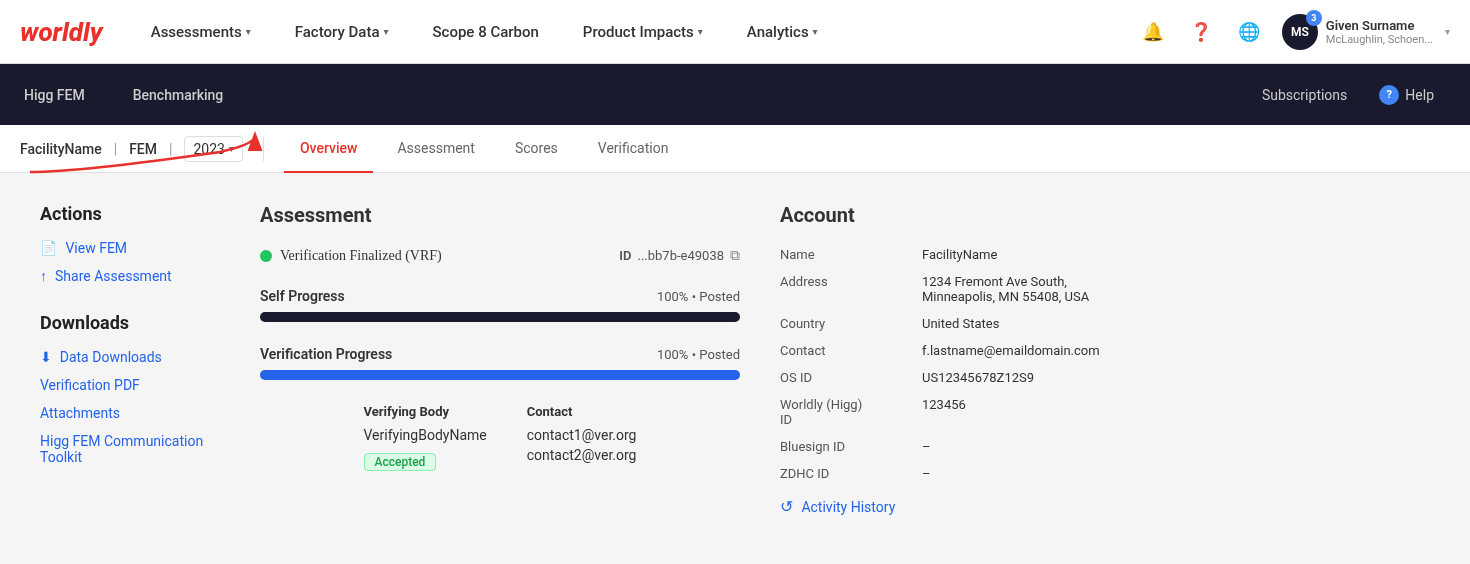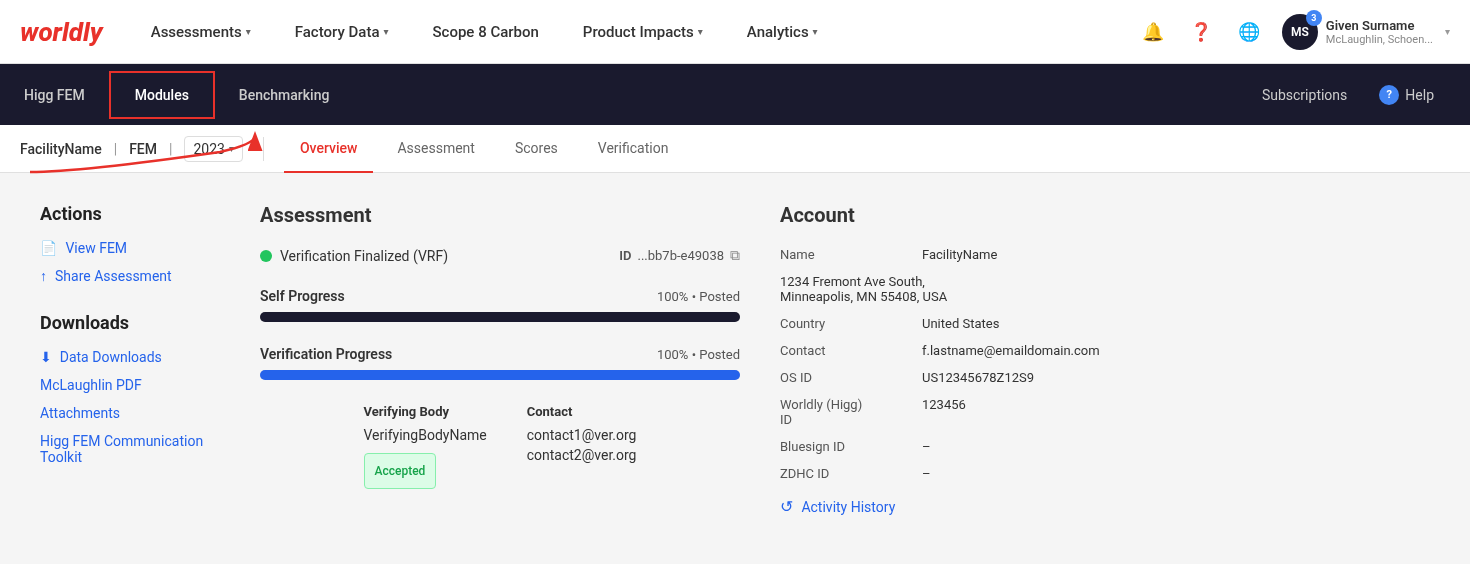--- a/index.html
+++ b/index.html
@@ -147,40 +147,41 @@
       align-items: center;
       justify-content: space-between;
       margin-bottom: 24px;
     }
     .status-badge {
       display: flex;
       align-items: center;
       gap: 8px;
       font-size: 14px;
       color: #333;
+      font-family: Liberation Serif, serif;
     }
     .status-dot { width: 12px; height: 12px; border-radius: 50%; background: #22c55e; }
     .id-area { display: flex; align-items: center; gap: 6px; font-size: 13px; color: #555; }
     .id-label { font-weight: 600; }
     .copy-icon { cursor: pointer; color: #888; font-size: 14px; }
 
     .progress-section { margin-bottom: 24px; }
     .progress-header { display: flex; justify-content: space-between; align-items: center; margin-bottom: 8px; }
     .progress-label { font-size: 14px; font-weight: 600; }
     .progress-meta { font-size: 13px; color: #555; }
     .progress-bar-bg { width: 100%; height: 10px; background: #e0e0e0; border-radius: 5px; }
     .progress-bar-fill { height: 10px; border-radius: 5px; }
     .progress-dark { background: #1a1a2e; }
     .progress-blue { background: #2563eb; }
 
     .verifying-row { display: flex; gap: 40px; margin-top: 20px; justify-content: center; }
     .verifying-col { }
     .verifying-label { font-size: 13px; font-weight: 700; margin-bottom: 8px; }
     .verifying-value { font-size: 14px; color: #333; margin-bottom: 4px; }
-    .accepted-badge { display: inline-block; background: #dcfce7; color: #16a34a; border: 1px solid #86efac; border-radius: 4px; padding: 10px 10px; font-size: 12px; font-weight: 500; margin-top: 6px; }
+    .accepted-badge { display: inline-block; background: #dcfce7; color: #16a34a; border: 1px solid #86efac; border-radius: 4px; padding: 1px 10px; font-size: 12px; font-weight: 500; margin-top: 6px; }
 
     
     .right-panel {
       width: 380px;
       flex-shrink: 0;
     }
     .account-title { font-size: 20px; font-weight: 700; margin-bottom: 20px; }
     .account-row { display: flex; gap: 12px; margin-bottom: 12px; }
     .account-key { font-size: 13px; color: #555; width: 130px; flex-shrink: 0; }
     .account-val { font-size: 13px; color: #333; font-weight: 400; }
@@ -240,23 +241,20 @@
         </div>
         <span style="color:#999;margin-left:4px;font-size:10px;">▾</span>
       </div>
     </div>
   </nav>
 
   <nav class="second-nav">
     <div class="second-nav-item">
       <span>Higg FEM</span>
     </div>
-    <div class="second-nav-item modules-highlighted">
-      <span>Modules</span>
-    </div>
     <div class="second-nav-item">
       <span>Benchmarking</span>
     </div>
     <div class="second-nav-spacer"></div>
     <div class="second-nav-right">
       <div class="subscriptions-btn">
         <span>Subscriptions</span>
       </div>
       <div class="help-btn">
         <div class="help-circle">?</div>
@@ -311,21 +309,21 @@
         <span>Share Assessment</span>
       </div>
 
       <div class="downloads-section">
         <div class="section-title">Downloads</div>
         <div class="download-item">
           <span class="download-icon">⬇</span>
           <span>Data Downloads</span>
         </div>
         <div class="download-item">
-          <span>McLaughlin PDF</span>
+          <span>Verification PDF</span>
         </div>
         <div class="download-item">
           <span>Attachments</span>
         </div>
         <div class="download-item">
           <span>Higg FEM Communication Toolkit</span>
         </div>
       </div>
     </div>
 
@@ -387,20 +385,21 @@
     </div>
 
     <div class="right-panel">
       <div class="account-title">Account</div>
 
       <div class="account-row">
         <span class="account-key">Name</span>
         <span class="account-val">FacilityName</span>
       </div>
       <div class="account-row">
+        <span class="account-key">Address</span>
         <span class="account-val bold">1234 Fremont Ave South,<br>Minneapolis, MN 55408, USA</span>
       </div>
       <div class="account-row">
         <span class="account-key">Country</span>
         <span class="account-val">United States</span>
       </div>
       <div class="account-row">
         <span class="account-key">Contact</span>
         <span class="account-val">f.lastname@emaildomain.com</span>
       </div>

